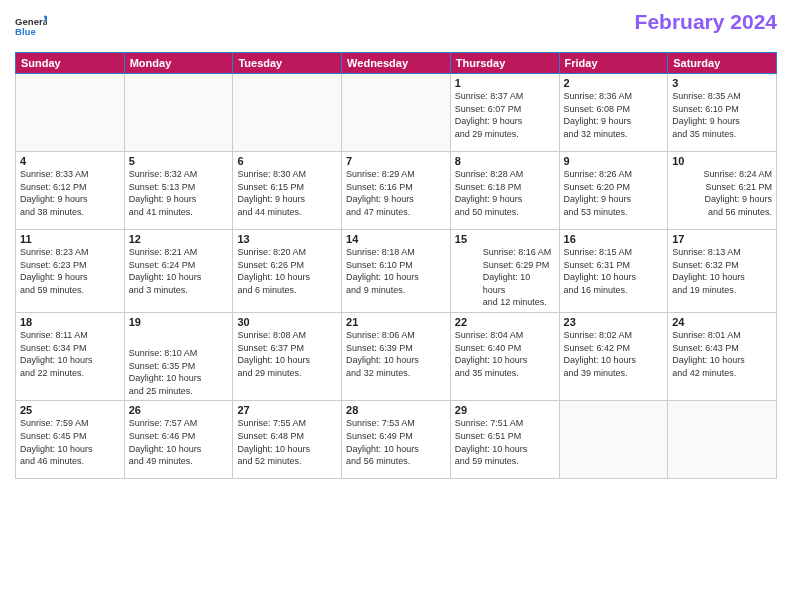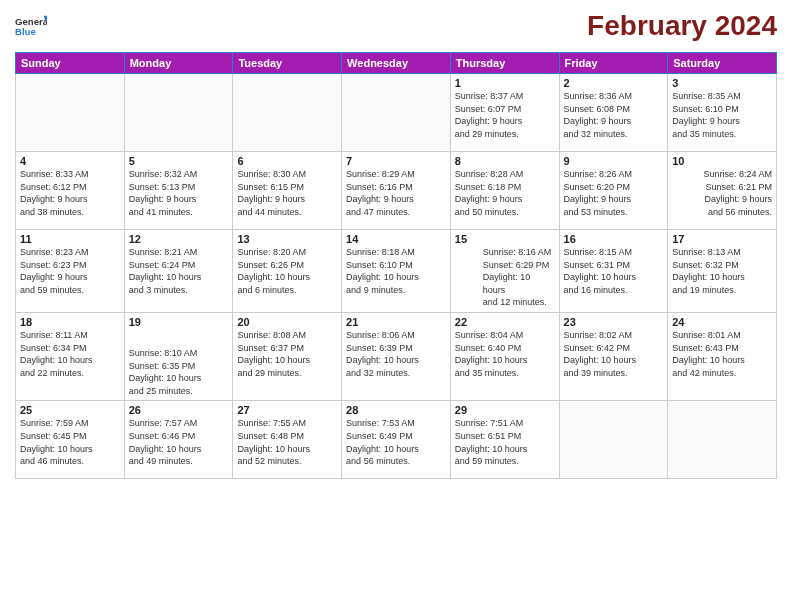--- a/index.html
+++ b/index.html
@@ -23,35 +23,35 @@
     }
     .logo {
       display: flex;
       align-items: center;
       gap: 4px;
     }
     .title-block {
       text-align: right;
     }
     .month-title {
-      font-size: 28px;
+      font-size: 21px;
       font-weight: bold;
-      color: #7f1d1d;
+      color: #8b5cf6;
     }
     .location {
       font-size: 14px;
       color: #555;
     }
     .calendar {
       width: 100%;
       border-collapse: collapse;
       font-size: 9.5px;
     }
     .calendar th {
-      background-color: #a21caf;
+      background-color: #be185d;
       color: #fff;
       text-align: left;
       padding: 4px 5px;
       font-size: 11px;
       font-weight: bold;
       border: 1px solid #2b7cd3;
     }
     .calendar td {
       border: 1px solid #ccc;
       vertical-align: top;
@@ -242,21 +242,21 @@
 and 22 minutes.</div>
           </td>
           <td>
             <div class="day-num">19</div>
             <div class="day-info" style="white-space: pre-line; margin-top: 19px;">Sunrise: 8:10 AM
 Sunset: 6:35 PM
 Daylight: 10 hours
 and 25 minutes.</div>
           </td>
           <td>
-            <div class="day-num">20</div>
+            <div class="day-num">30</div>
             <div class="day-info" style="white-space: pre-line;">Sunrise: 8:08 AM
 Sunset: 6:37 PM
 Daylight: 10 hours
 and 29 minutes.</div>
           </td>
           <td>
             <div class="day-num">21</div>
             <div class="day-info" style="white-space: pre-line;">Sunrise: 8:06 AM
 Sunset: 6:39 PM
 Daylight: 10 hours

